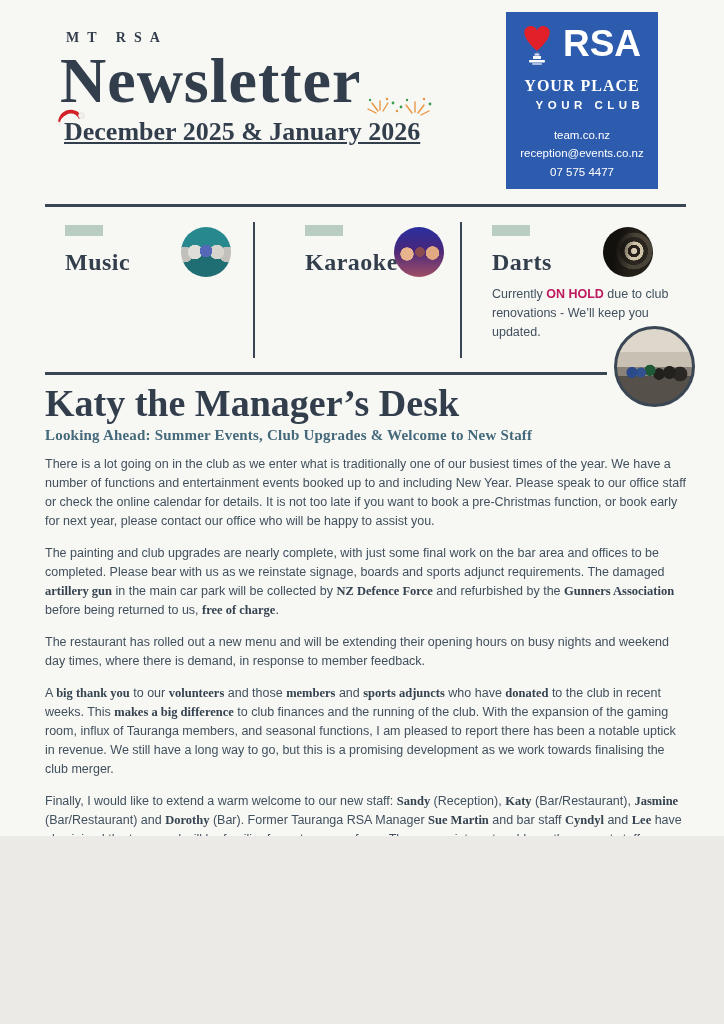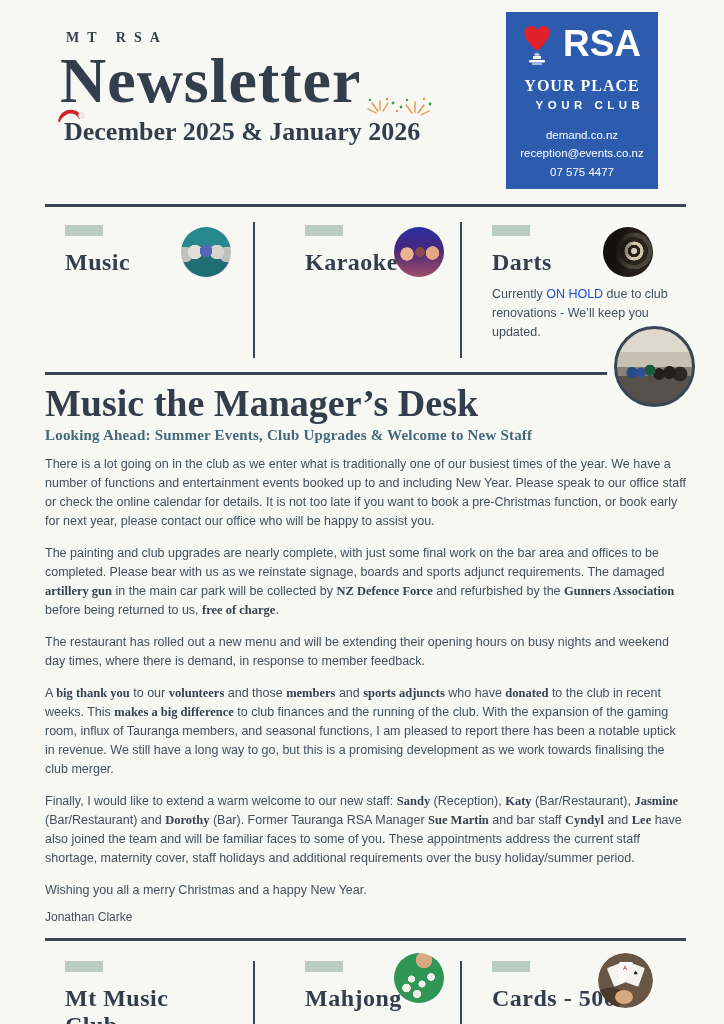--- a/index.html
+++ b/index.html
@@ -2,27 +2,27 @@
 <html style="--bg: #f7f7f4; --heading: #333e4d; --body: #41505d; --divider: #3a4654; --sage: #b9cdc2; --blue: #2d5cae; --heart: #e2202a; --teal: #44697a;"><head>
 <meta charset="utf-8">
 <style>
   :root{
     --bg:#f7f7f4; --heading:#333e4d; --body:#41505d; --divider:#3a4654;
     --sage:#b9cdc2; --blue:#2d5cae; --heart:#e2202a; --teal:#44697a;
   }
   *{margin:0;padding:0;box-sizing:border-box;}
   html,body{background:#eceae6;}
   body{width:724px;height:1024px;position:relative;font-family:"Liberation Sans",sans-serif;}
-  .page{width:724px;height:1024px;background:var(--bg,#f7f7f4);overflow:hidden;position:relative;}
+  .page{width:724px;height:836px;background:var(--bg,#f7f7f4);overflow:hidden;position:relative;}
 
   
   .masthead{position:relative;height:204px;}
   .brand{padding:30px 0 0 66px;font:700 14px "Liberation Serif",serif;letter-spacing:8px;color:var(--heading);}
   .nl-title{margin:0 0 0 60px;font:700 64px/1.08 "Liberation Serif",serif;color:var(--heading);letter-spacing:1px;}
-  .date-line{position:relative;margin:2px 0 12px 64px;font:700 26px "Liberation Serif",serif;color:var(--heading);width:max-content;}
+  .date-line{position:relative;margin:2px 0 12px 64px;font:700 26px "Liberation Serif",serif;color:var(--heading);width:max-content;text-decoration:underline;}
   .santa-hat{position:absolute;left:-9px;top:-11px;width:30px;height:24px;}
   .fireworks{position:absolute;right:-14px;top:-20px;width:74px;height:30px;}
 
   
   .contact-card{position:absolute;top:12px;right:66px;width:152px;height:177px;background:var(--blue);
     color:#fff;text-align:center;padding-top:13px;}
   .logo-row{display:flex;justify-content:center;align-items:flex-start;gap:12px;height:52px;}
   .logo-heart svg{width:28px;height:50px;display:block;}
   .logo-text{font:800 37px/1.05 "Liberation Sans",sans-serif;color:#fff;}
   .tag1{font:700 16px "Liberation Serif",serif;letter-spacing:1px;margin-top:0;}
@@ -40,21 +40,21 @@
   .top-row .vdiv{top:15px;bottom:14px;}
   .bottom-row .vdiv{top:20px;bottom:16px;}
   .vdiv-a{left:208px;} .vdiv-b{left:415px;}
   .col{position:relative;}
   .col-1{width:208px;padding-left:20px;padding-right:30px;}
   .col-2{width:207px;padding-left:52px;padding-right:22px;}
   .col-3{flex:1;padding-left:32px;padding-right:2px;}
   .sage-chip{display:block;width:38px;height:11px;background:var(--sage);}
   .activity-title{font:700 24px "Liberation Serif",serif;color:var(--heading);margin-top:13px;letter-spacing:0.5px;}
   .activity-text{margin-top:9px;font:400 12.5px/1.5 "Liberation Sans",sans-serif;color:var(--body);}
-  .activity-text b{font-weight:400;color:#1d4ed8;}
+  .activity-text b{font-weight:700;color:#be185d;}
 
   
   .photo{position:absolute;width:50px;height:50px;border-radius:50%;}
   .col-1 .photo{top:2px;right:22px;}
   .col-2 .photo{top:2px;right:16px;}
   .col-3 .photo{top:2px;right:33px;}
   .bottom-row .photo{top:-8px;}
   .photo-bingo{background:
     radial-gradient(circle at 50% 48%,#5568b8 0 17%,transparent 18%),
     radial-gradient(circle at 28% 50%,#e0ded8 0 16%,transparent 17%),
@@ -154,21 +154,21 @@
               <rect x="6" y="35" width="16" height="2.4" rx="1"></rect>
               <rect x="9" y="38.2" width="10" height="1.6" rx="0.8" opacity="0.8"></rect>
             </g>
           </svg>
         </div>
         <div class="logo-text">RSA</div>
       </div>
       <div class="tag1">YOUR PLACE</div>
       <div class="tag2">YOUR CLUB</div>
       <div class="contact-lines">
-        <div>demand.co.nz</div>
+        <div>team.co.nz</div>
         <div>reception@events.co.nz</div>
         <div>07 575 4477</div>
       </div>
     </aside>
   </header>
 
   <div class="rule"></div>
 
   <section class="activity-row top-row">
     <div class="vdiv vdiv-a"></div>
@@ -190,21 +190,21 @@
       <span class="sage-chip"></span>
       <div class="photo photo-darts"></div>
       <h3 class="activity-title">Darts</h3>
       <p class="activity-text"><span>Currently </span><b>ON HOLD</b><span> due to club renovations - We’ll keep you updated.</span></p>
     </div>
   </section>
 
   <section class="manager">
     <div class="manager-rule"></div>
     <div class="staff-photo"></div>
-    <h2 class="manager-title">Music the Manager’s Desk</h2>
+    <h2 class="manager-title">Katy the Manager’s Desk</h2>
     <h4 class="manager-sub">Looking Ahead: Summer Events, Club Upgrades &amp; Welcome to New Staff</h4>
     <p class="body-p"><span>There is a lot going on in the club as we enter what is traditionally one of our busiest times of the year. We have a number of functions and entertainment events booked up to and including New Year. Please speak to our office staff or check the online calendar for details. It is not too late if you want to book a pre-Christmas function, or book early for next year, please contact our office who will be happy to assist you.</span></p>
     <p class="body-p"><span>The painting and club upgrades are nearly complete, with just some final work on the bar area and offices to be completed. Please bear with us as we reinstate signage, boards and sports adjunct requirements. The damaged </span><b>artillery gun</b><span> in the main car park will be collected by </span><b>NZ Defence Force</b><span> and refurbished by the </span><b>Gunners Association</b><span> before being returned to us, </span><b>free of charge</b><span>.</span></p>
     <p class="body-p"><span>The restaurant has rolled out a new menu and will be extending their opening hours on busy nights and weekend day times, where there is demand, in response to member feedback.</span></p>
     <p class="body-p"><span>A </span><b>big thank you</b><span> to our </span><b>volunteers</b><span> and those </span><b>members</b><span> and </span><b>sports adjuncts</b><span> who have </span><b>donated</b><span> to the club in recent weeks. This </span><b>makes a big difference</b><span> to club finances and the running of the club. With the expansion of the gaming room, influx of Tauranga members, and seasonal functions, I am pleased to report there has been a notable uptick in revenue. We still have a long way to go, but this is a promising development as we work towards finalising the club merger.</span></p>
     <p class="body-p"><span>Finally, I would like to extend a warm welcome to our new staff: </span><b>Sandy</b><span> (Reception), </span><b>Katy</b><span> (Bar/Restaurant), </span><b>Jasmine</b><span> (Bar/Restaurant) and </span><b>Dorothy</b><span> (Bar). Former Tauranga RSA Manager </span><b>Sue Martin</b><span> and bar staff </span><b>Cyndyl</b><span> and </span><b>Lee</b><span> have also joined the team and will be familiar faces to some of you. These appointments address the current staff shortage, maternity cover, staff holidays and additional requirements over the busy holiday/summer period.</span></p>
     <p class="closing">Wishing you all a merry Christmas and a happy New Year.</p>
     <p class="signature">Jonathan Clarke</p>
   </section>
 

